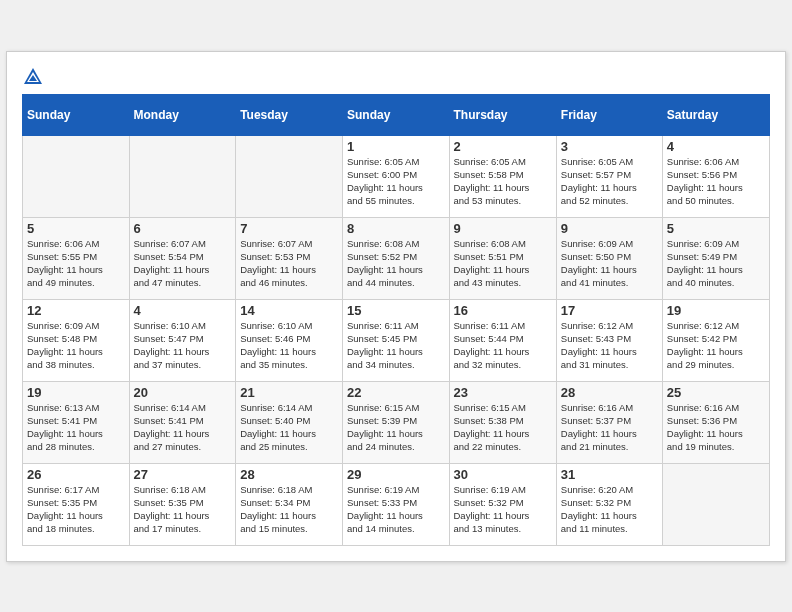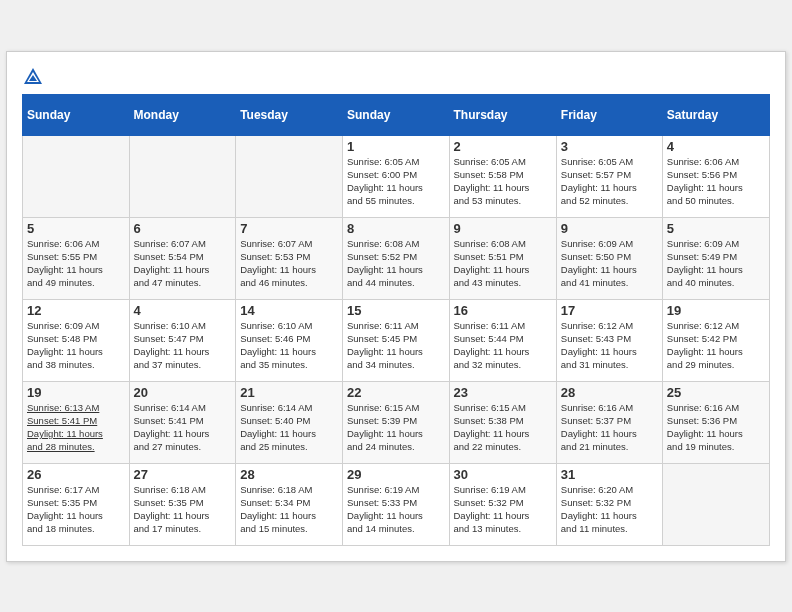--- a/index.html
+++ b/index.html
@@ -270,21 +270,21 @@
             <span class="day-num">19</span>
             <div class="day-info" style="white-space: pre-line;">Sunrise: 6:12 AM
 Sunset: 5:42 PM
 Daylight: 11 hours
 and 29 minutes.</div>
           </td>
         </tr>
         <tr>
           <td>
             <span class="day-num">19</span>
-            <div class="day-info" style="white-space: pre-line; text-decoration: underline;">Sunrise: 6:13 AM
+            <div class="day-info" style="white-space: pre-line;">Sunrise: 6:13 AM
 Sunset: 5:41 PM
 Daylight: 11 hours
 and 28 minutes.</div>
           </td>
           <td>
             <span class="day-num">20</span>
             <div class="day-info" style="white-space: pre-line;">Sunrise: 6:14 AM
 Sunset: 5:41 PM
 Daylight: 11 hours
 and 27 minutes.</div>

